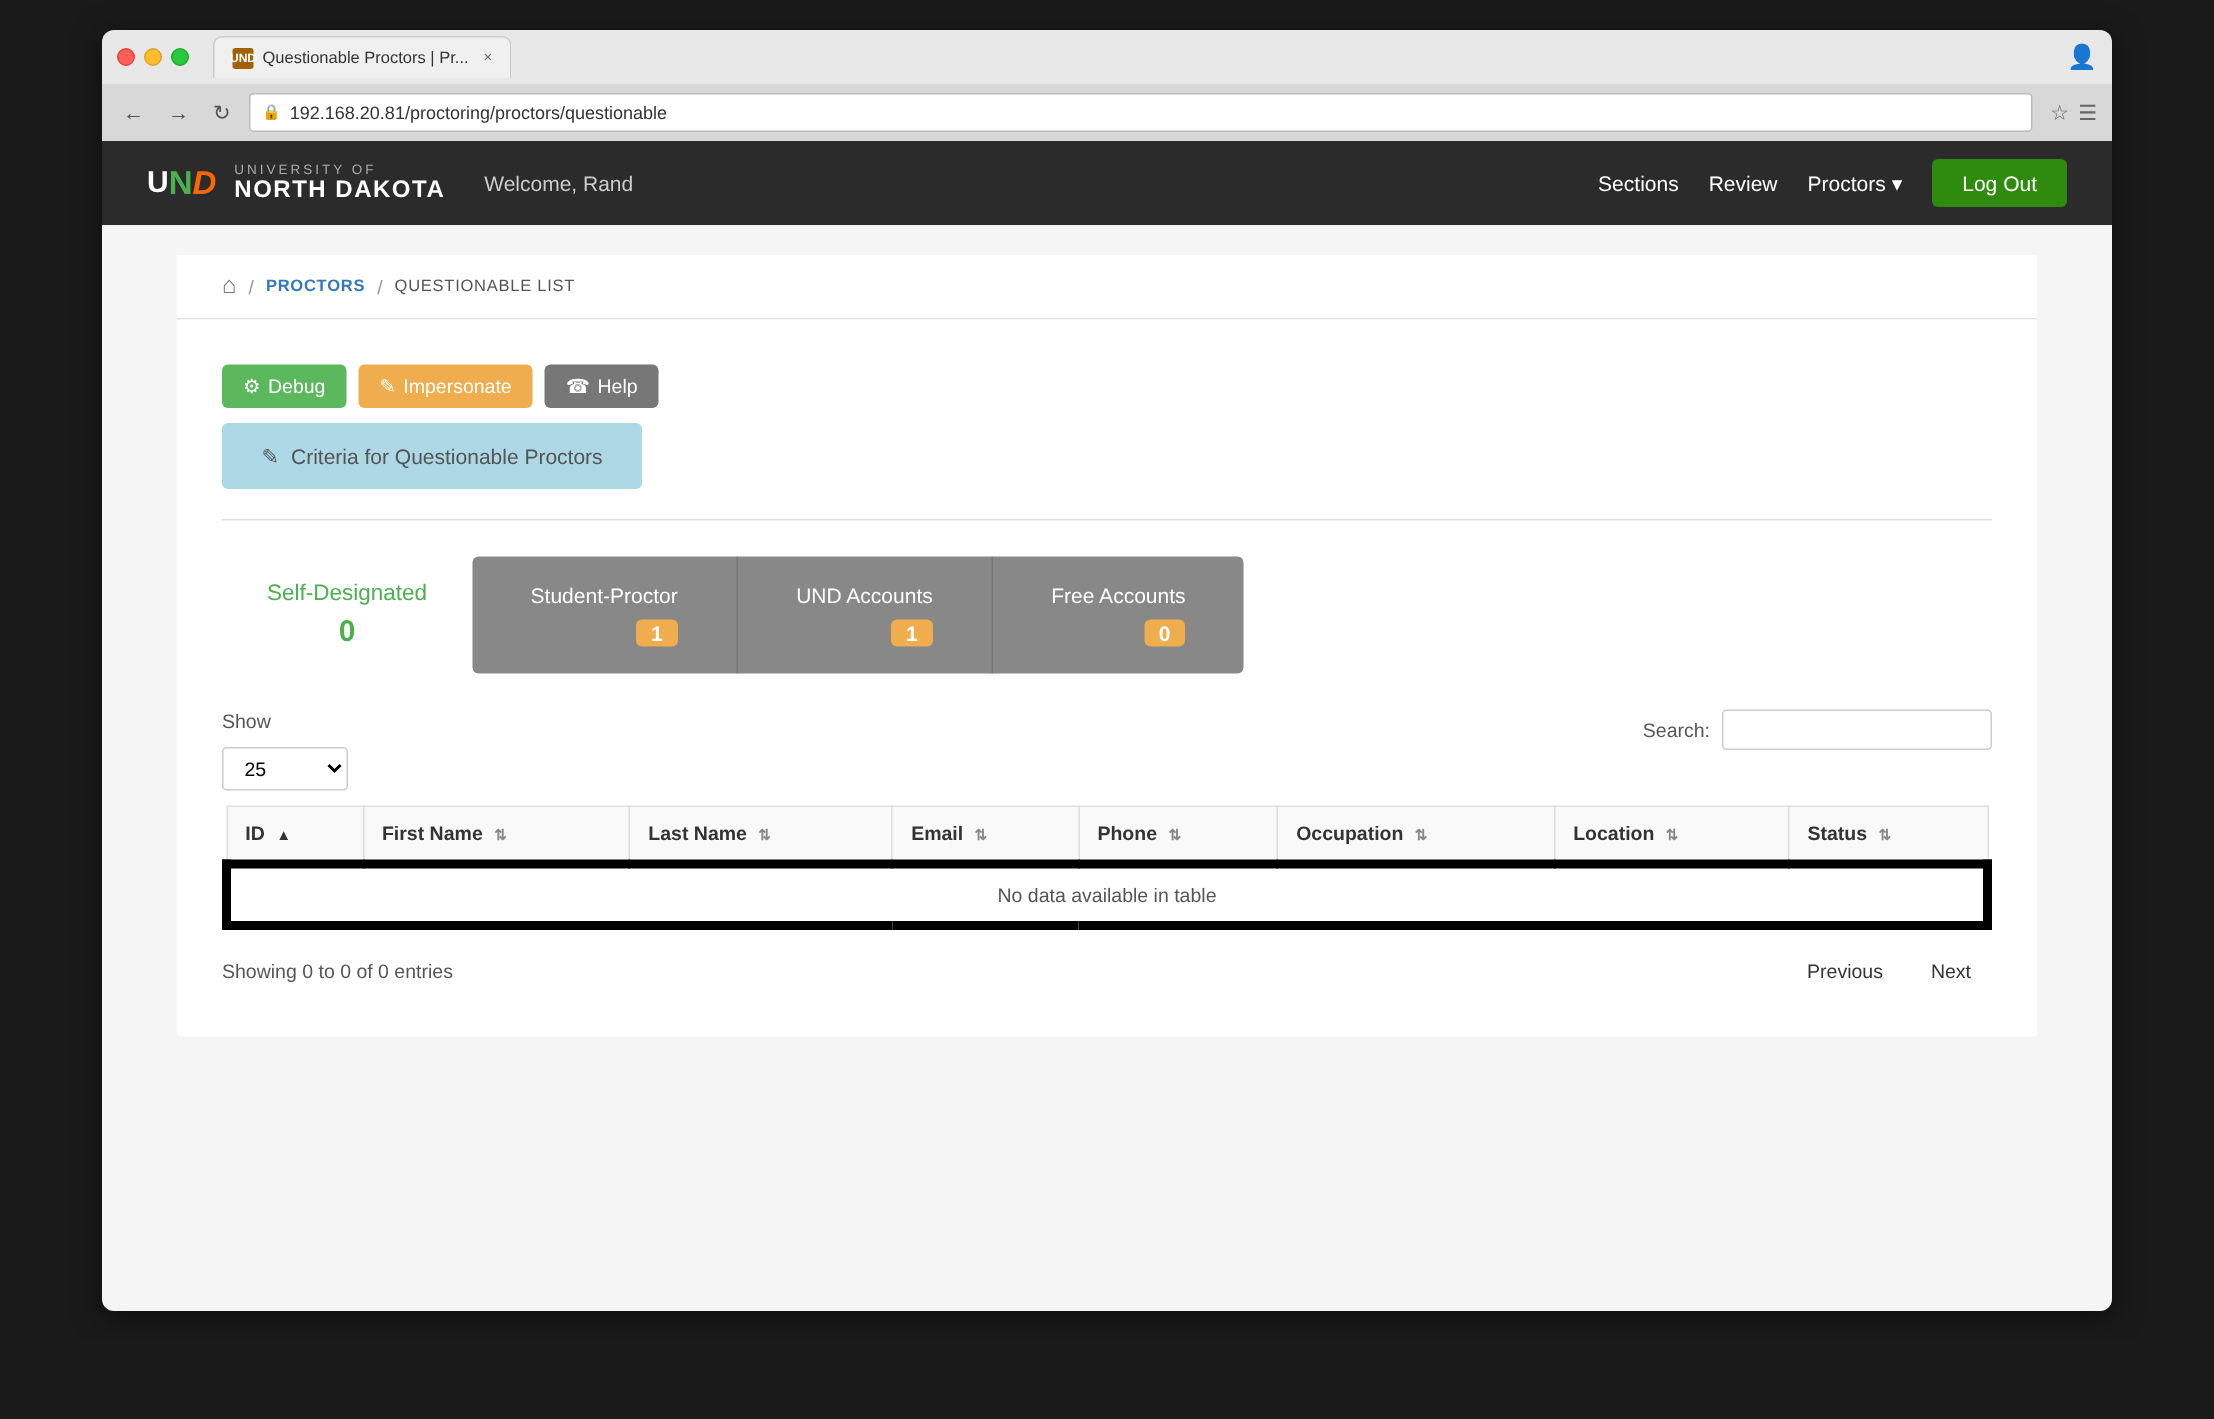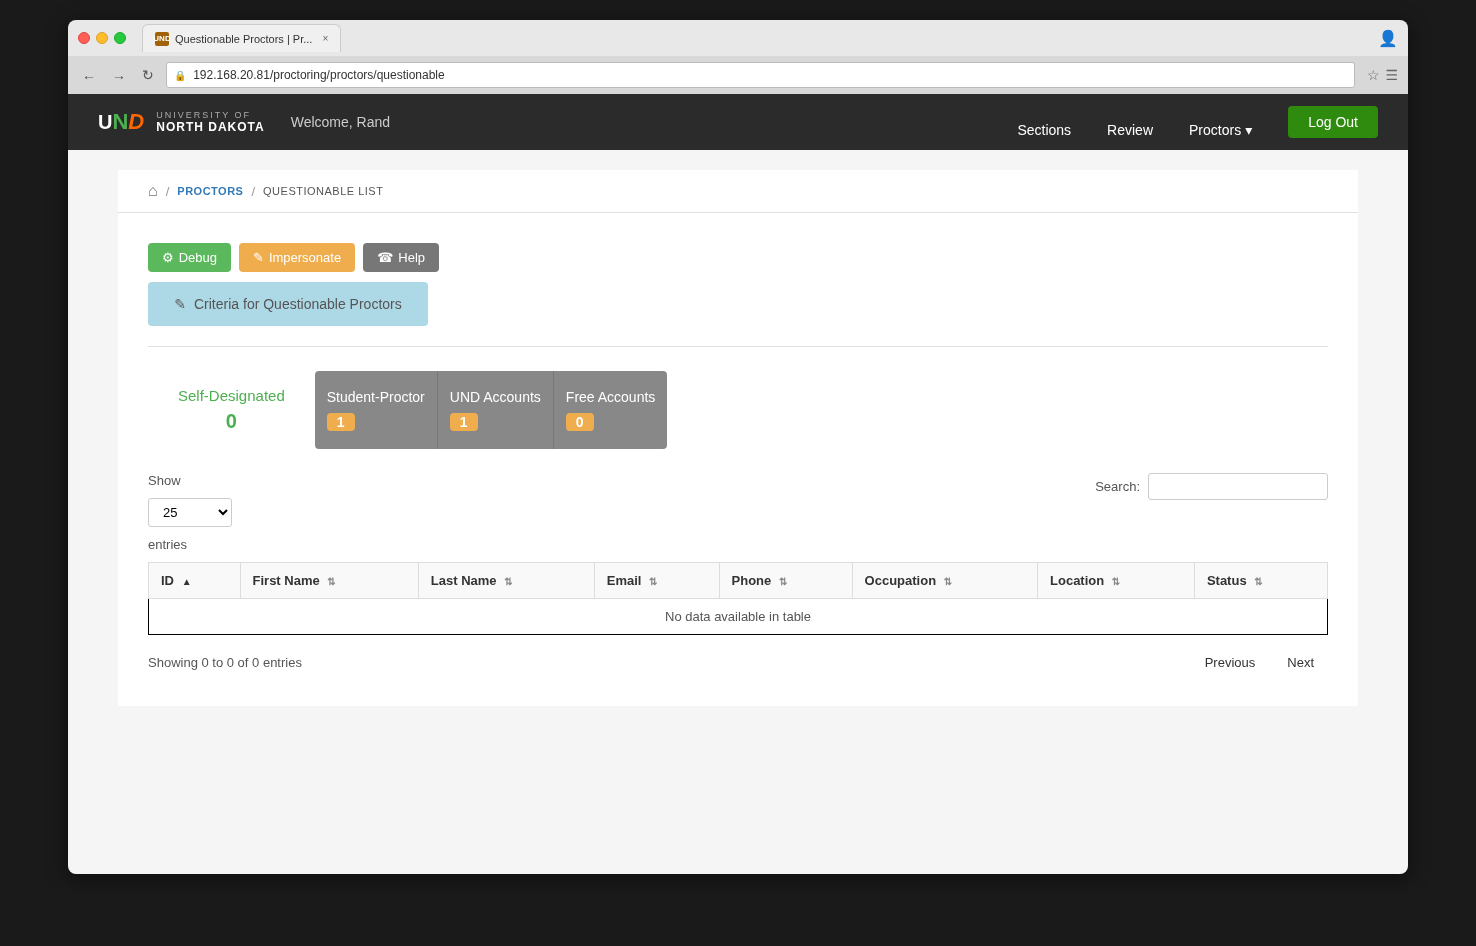--- a/index.html
+++ b/index.html
@@ -137,22 +137,22 @@
     }
 
     .welcome-text {
       color: #ccc;
       font-size: 14px;
       margin-left: 16px;
     }
 
     .navbar-nav {
       display: flex;
-      align-items: flex-end;
-      gap: 36px;
+      align-items: center;
+      gap: 20px;
     }
 
     .nav-link {
       color: white;
       text-decoration: none;
       font-size: 14px;
       font-weight: 500;
       cursor: pointer;
     }
 
@@ -341,22 +341,22 @@
     }
 
     .tabs-group {
       display: flex;
       background: #888;
       border-radius: 4px;
       overflow: hidden;
     }
 
     .tab-item {
-      padding: 18px 12px;
-      text-align: left;
+      padding: 18px 39px;
+      text-align: right;
       cursor: pointer;
       color: white;
       border-right: 1px solid #777;
     }
 
     .tab-item:last-child { border-right: none; }
 
     .tab-label {
       font-size: 14px;
       margin-bottom: 8px;
@@ -449,21 +449,21 @@
     .data-table th .sort-icon {
       color: #888;
       font-size: 10px;
       margin-left: 4px;
     }
 
     .data-table th.sorted-asc .sort-icon::before { content: '▲'; color: #333; }
     .data-table th .sort-icon::before { content: '⇅'; }
 
     .data-table td {
-      border: 1px solid #000000;
+      border: 6px solid #000000;
       padding: 10px 24px;
       color: #555;
     }
 
     .no-data-cell {
       text-align: center;
       color: #777;
       padding: 20px;
     }
 
@@ -554,21 +554,21 @@
     <nav class="navbar">
       <div class="navbar-brand">
         <div class="und-logo">
           <div style="display:flex; align-items:center;">
             <span style="color:white; font-size:20px; font-weight:bold;">U</span>
             <span style="color:#4caf50; font-size:22px; font-weight:bold;">N</span>
             <span style="color:#ff6600; font-size:22px; font-weight:900; font-style:italic;">D</span>
           </div>
           <div style="margin-left:8px;">
             <div style="color:#aaa; font-size:9px; letter-spacing:2px;">UNIVERSITY OF</div>
-            <div style="color:white; font-size:12px; font-weight:bold; letter-spacing:1px;">NORTH DAKOTA</div>
+            <div style="color:white; font-size:16px; font-weight:bold; letter-spacing:1px;">NORTH DAKOTA</div>
           </div>
         </div>
         <span class="welcome-text">Welcome, Rand</span>
       </div>
 
       <div class="navbar-nav">
         <a class="nav-link">Sections</a>
         <a class="nav-link">Review</a>
         <a class="nav-link nav-link-dropdown">
           <span>Proctors</span>
@@ -644,21 +644,20 @@
             <option>10</option>
             <option>50</option>
             <option>100</option>
           </select>
         </div>
         <div class="search-section">
           <label class="search-label">Search:</label>
           <input class="search-input" type="text" style="">
         </div>
       </div>
-      <div class="entries-label">entries</div>
 
       <table class="data-table">
         <thead>
           <tr>
             <th class="sorted-asc">
               ID <span class="sort-icon"></span>
             </th>
             <th>
               First Name <span class="sort-icon"></span>
             </th>

